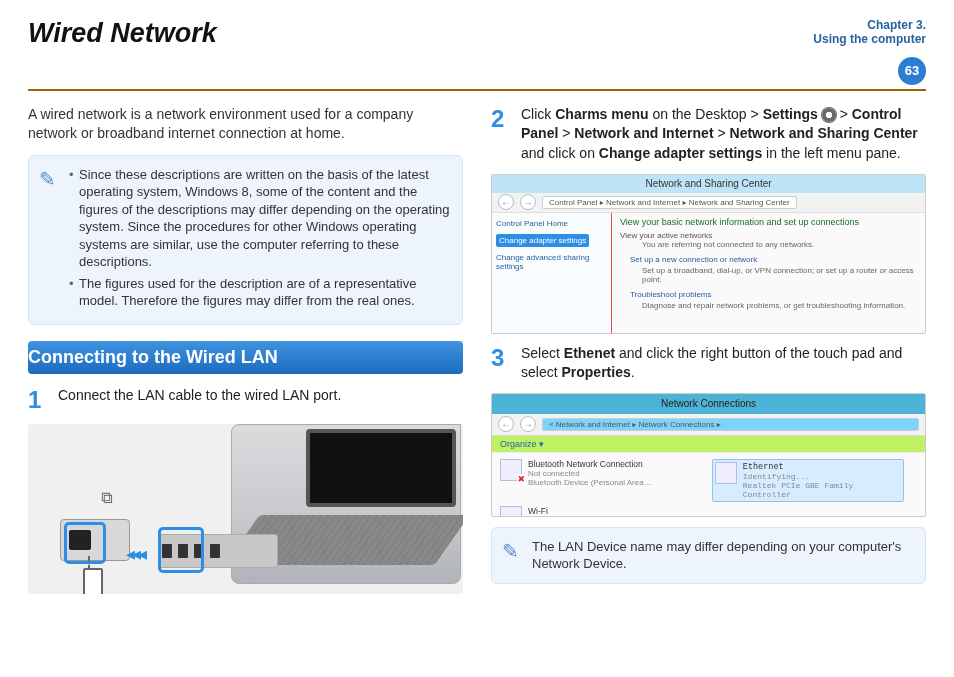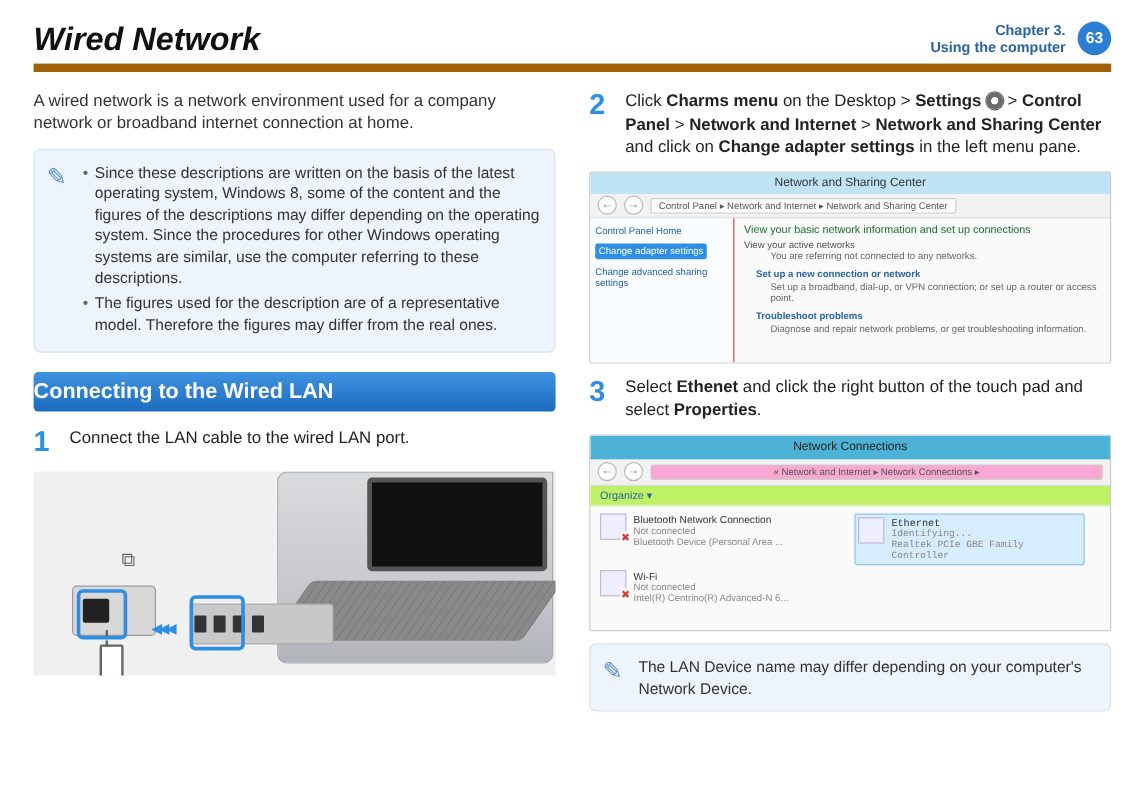--- a/index.html
+++ b/index.html
@@ -12,39 +12,40 @@
     position: relative;
     overflow: hidden;
   }
   .page {
     padding: 18px 28px 10px 28px;
   }
   .header {
     display: flex;
     justify-content: space-between;
     align-items: flex-start;
-    border-bottom: 7px solid #a16207;
+    border-bottom: 2px solid #a16207;
     padding-bottom: 4px;
     margin-bottom: 14px;
   }
   .header h1 {
     font-size: 27px;
     font-weight: 700;
     font-style: italic;
     color: #111;
   }
   .chapter-info {
     display: flex;
-    align-items: flex-start;
+    align-items: flex-end;
     gap: 10px;
     font-size: 12px;
     color: #2763a2;
     font-weight: 600;
     text-align: right;
     line-height: 1.2;
+    flex-direction: column;
   }
   .page-badge {
     background: #2b7ed1;
     color: #fff;
     border-radius: 50%;
     width: 28px;
     height: 28px;
     display: flex;
     align-items: center;
     justify-content: center;
@@ -185,28 +186,28 @@
   .fig2 .nav { height:20px; background:#f2f2f2; border-bottom:1px solid #ddd; display:flex; align-items:center; gap:6px; padding:0 6px;}
   .fig2 .nav .navbtn { width:16px;height:16px;border:1px solid #bbb;border-radius:50%;background:#fff;color:#5a8fc9;font-size:10px;text-align:center;line-height:14px;}
   .fig2 .nav .crumb { background:#fff;border:1px solid #ccc;padding:1px 6px;border-radius:2px;font-size:8px;color:#555;}
   .fig2 .body { display:flex; height: calc(100% - 38px);}
   .fig2 .side { width:120px; background:#fafdff; border-right:1px solid #ef4444; padding:6px 4px; font-size:8px; color:#2763a2;}
   .fig2 .side div { margin-bottom:6px; }
   .fig2 .side .hl { background:#2e8ee6;color:#fff;padding:2px 3px;border-radius:2px;display:inline-block;}
   .fig2 .main { flex:1; padding:4px 8px; font-size:8px;}
   .fig2 .main .h { color:#1a6b2d; font-size:9px; margin-bottom:4px;}
   .fig2 .main .row { margin:6px 0 2px 10px;}
-  .fig2 .main .link { color:#2763a2;font-weight:bold;}
+  .fig2 .main .link { color:#2763a2;}
   .fig2 .main .sub {color:#666; margin-left:22px; margin-bottom:6px;}
   
-  .fig3 { height: 164px; }
+  .fig3 { height: 124px; }
   .fig3 .titlebar { background:#4db3d6;height:20px; text-align:center; color:#222; font-size:10px; line-height:20px;}
   .fig3 .nav { height:22px; background:#f2f2f2; border-bottom:1px solid #ddd; display:flex; align-items:center; gap:6px; padding:0 6px;}
   .fig3 .nav .navbtn { width:16px;height:16px;border:1px solid #bbb;border-radius:50%;background:#fff;color:#5a8fc9;font-size:10px;text-align:center;line-height:14px;}
-  .fig3 .nav .crumb { background:#f9a8d4;border:1px solid #ccc;padding:1px 6px;border-radius:2px;font-size:8px;color:#555;flex:1;text-align:center;}
+  .fig3 .nav .crumb { background:#7dd3fc;border:1px solid #ccc;padding:1px 6px;border-radius:2px;font-size:8px;color:#555;flex:1;}
   .fig3 .org { font-size:9px;color:#2763a2;padding:3px 8px;border-bottom:1px solid #eee;background:#bef264;}
   .fig3 .grid { display:flex;flex-wrap:wrap;padding:6px 8px;gap:4px 20px;}
   .fig3 .conn { display:flex; gap:6px; width:46%; font-size:8px; align-items:flex-start;}
   .fig3 .conn .ico { width:22px;height:22px;background:#eef;border:1px solid #bbd;position:relative;flex-shrink:0;}
   .fig3 .conn .ico.red::after{content:"✖";color:#d33;position:absolute;right:-4px;bottom:-4px;font-size:9px;background:#fff;}
   .fig3 .conn.sel { background:#d6ecff;border:1px solid #8fc3ee;border-radius:2px;padding:2px;font-family:Liberation Mono, monospace;}
   .fig3 .conn .name{font-size:8.5px;color:#333;}
   .fig3 .conn .stat{color:#888;font-size:8px;}
   .fig3 .conn .dev{color:#888;font-size:8px;}
   .note-box.small { padding:10px 12px 10px 40px; font-size:13px;}

